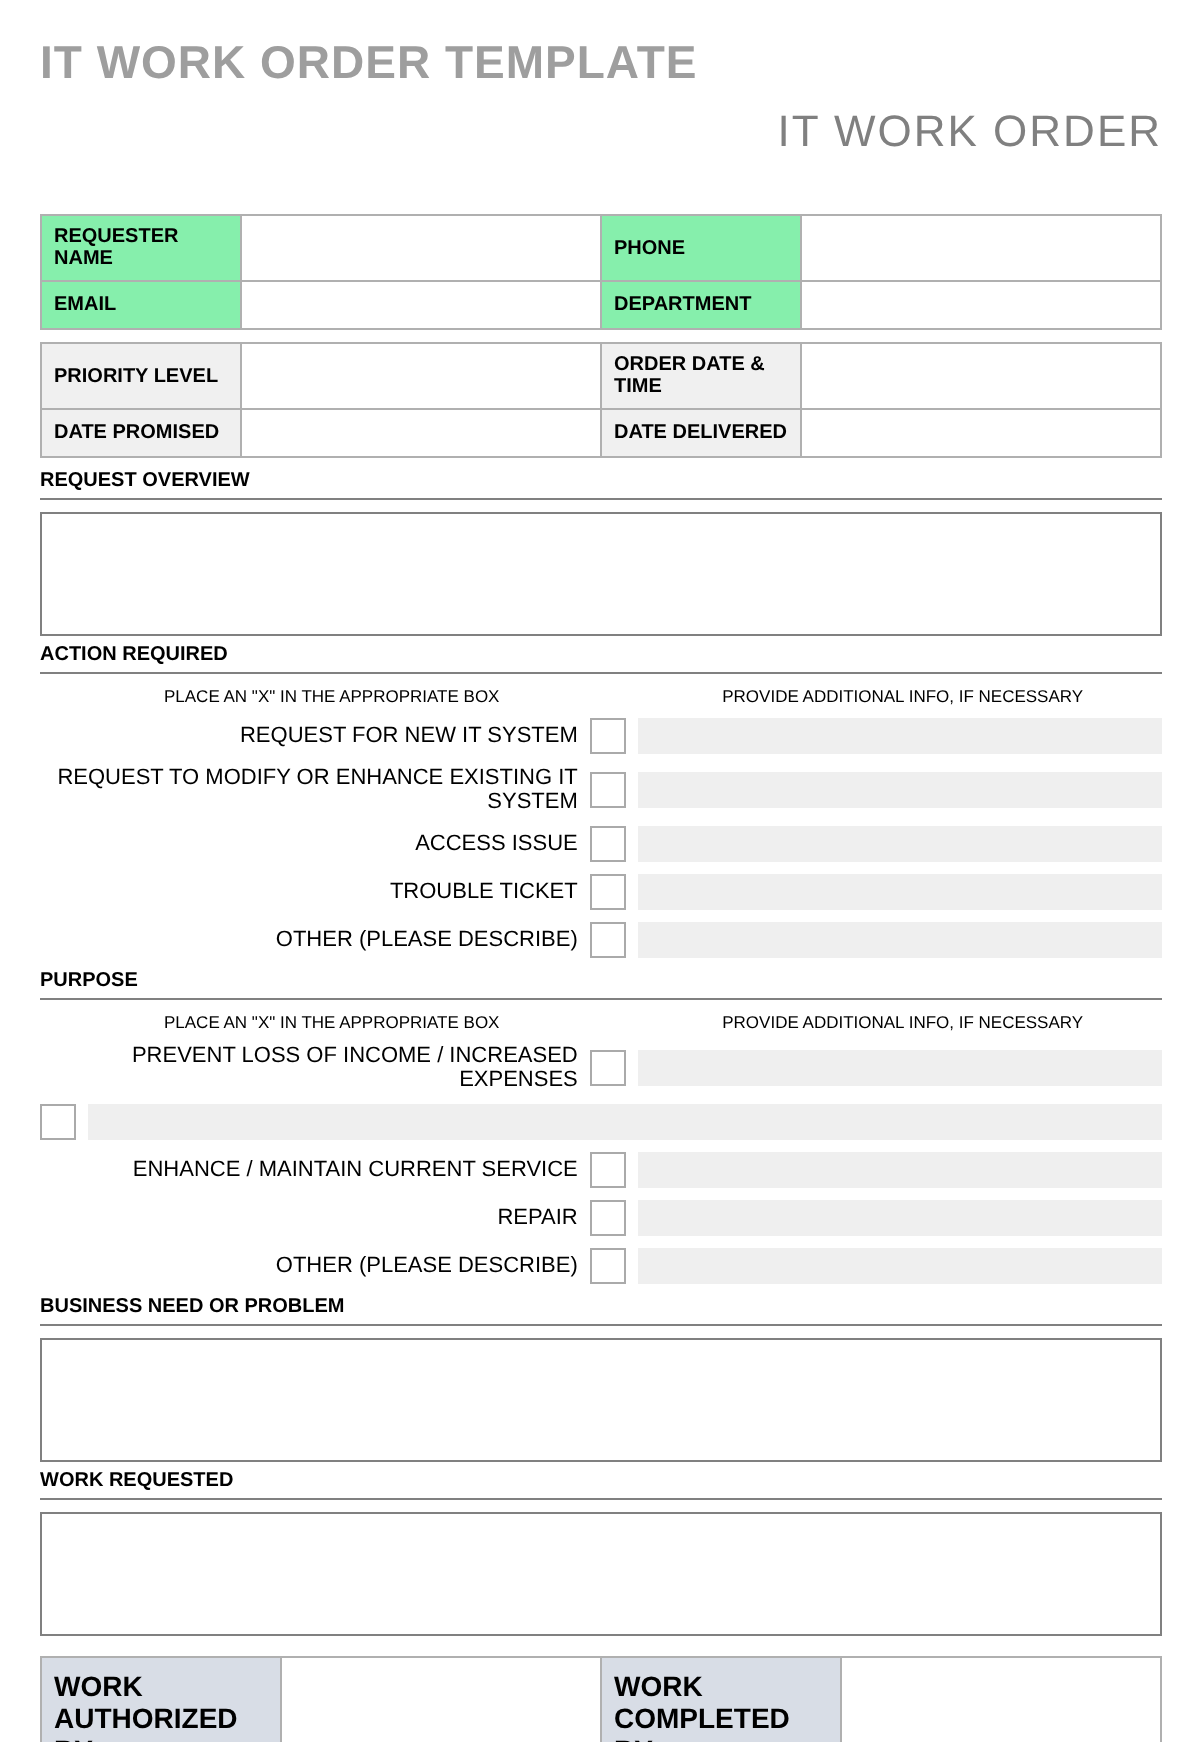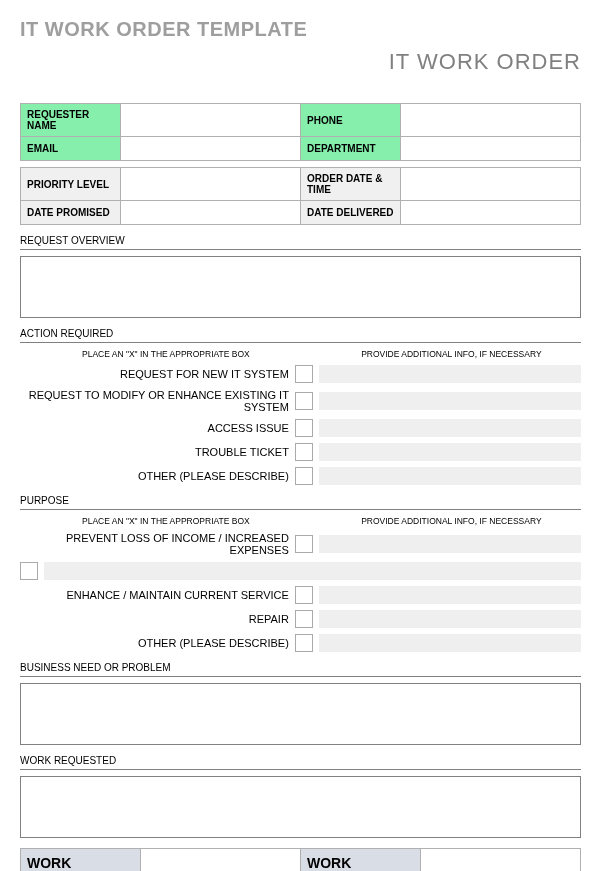--- a/index.html
+++ b/index.html
@@ -1,24 +1,24 @@
 <!DOCTYPE html>
 <html><head>
 <meta charset="utf-8">
 <style>
   * { box-sizing: border-box; margin: 0; padding: 0; }
   body { font-family: Arial, sans-serif; background: #fff; width: 601px; padding: 18px 20px; color: #000; }
-  .main-title { font-size: 20px; font-weight: bold; color: #9e9e9e; letter-spacing: 0.5px; margin-bottom: 8px; }
+  .main-title { font-size: 23px; font-weight: bold; color: #9e9e9e; letter-spacing: 0.5px; margin-bottom: 8px; }
   .doc-title { text-align: right; font-size: 22px; color: #808080; letter-spacing: 1px; margin-bottom: 28px; font-weight: 400; }
   table { width: 100%; border-collapse: collapse; margin-bottom: 6px; }
   td { border: 1px solid #b0b0b0; padding: 5px 6px; font-size: 10px; font-weight: bold; vertical-align: middle; height: 24px; }
   .lbl-blue { background: #86efac; width: 100px; }
   .val-cell { background: #fff; font-weight: normal; }
   .lbl-gray { background: #f0f0f0; text-align: left; width: 100px; }
-  .section-title { font-size: 10px; font-weight: normal; margin-top: 10px; margin-bottom: 3px; }
+  .section-title { font-size: 10px; font-weight: bold; margin-bottom: 3px; }
   .hr { border-top: 1px solid #808080; margin-bottom: 6px; }
   .big-box { border: 1px solid #808080; height: 62px; margin-bottom: 4px; }
   .checklist { width: 100%; }
   .check-header { display: flex; margin-bottom: 6px; }
   .check-header div { font-size: 8.5px; text-align: center; }
   .check-header .col-a { width: 52%; }
   .check-header .col-b { width: 48%; padding-left: 10px; }
   .check-row { display: flex; align-items: center; margin-bottom: 6px; }
   .check-label { width: 49%; text-align: right; font-size: 11px; padding-right: 6px; }
   .check-box { width: 18px; height: 18px; border: 1px solid #aaa; flex-shrink: 0; }

